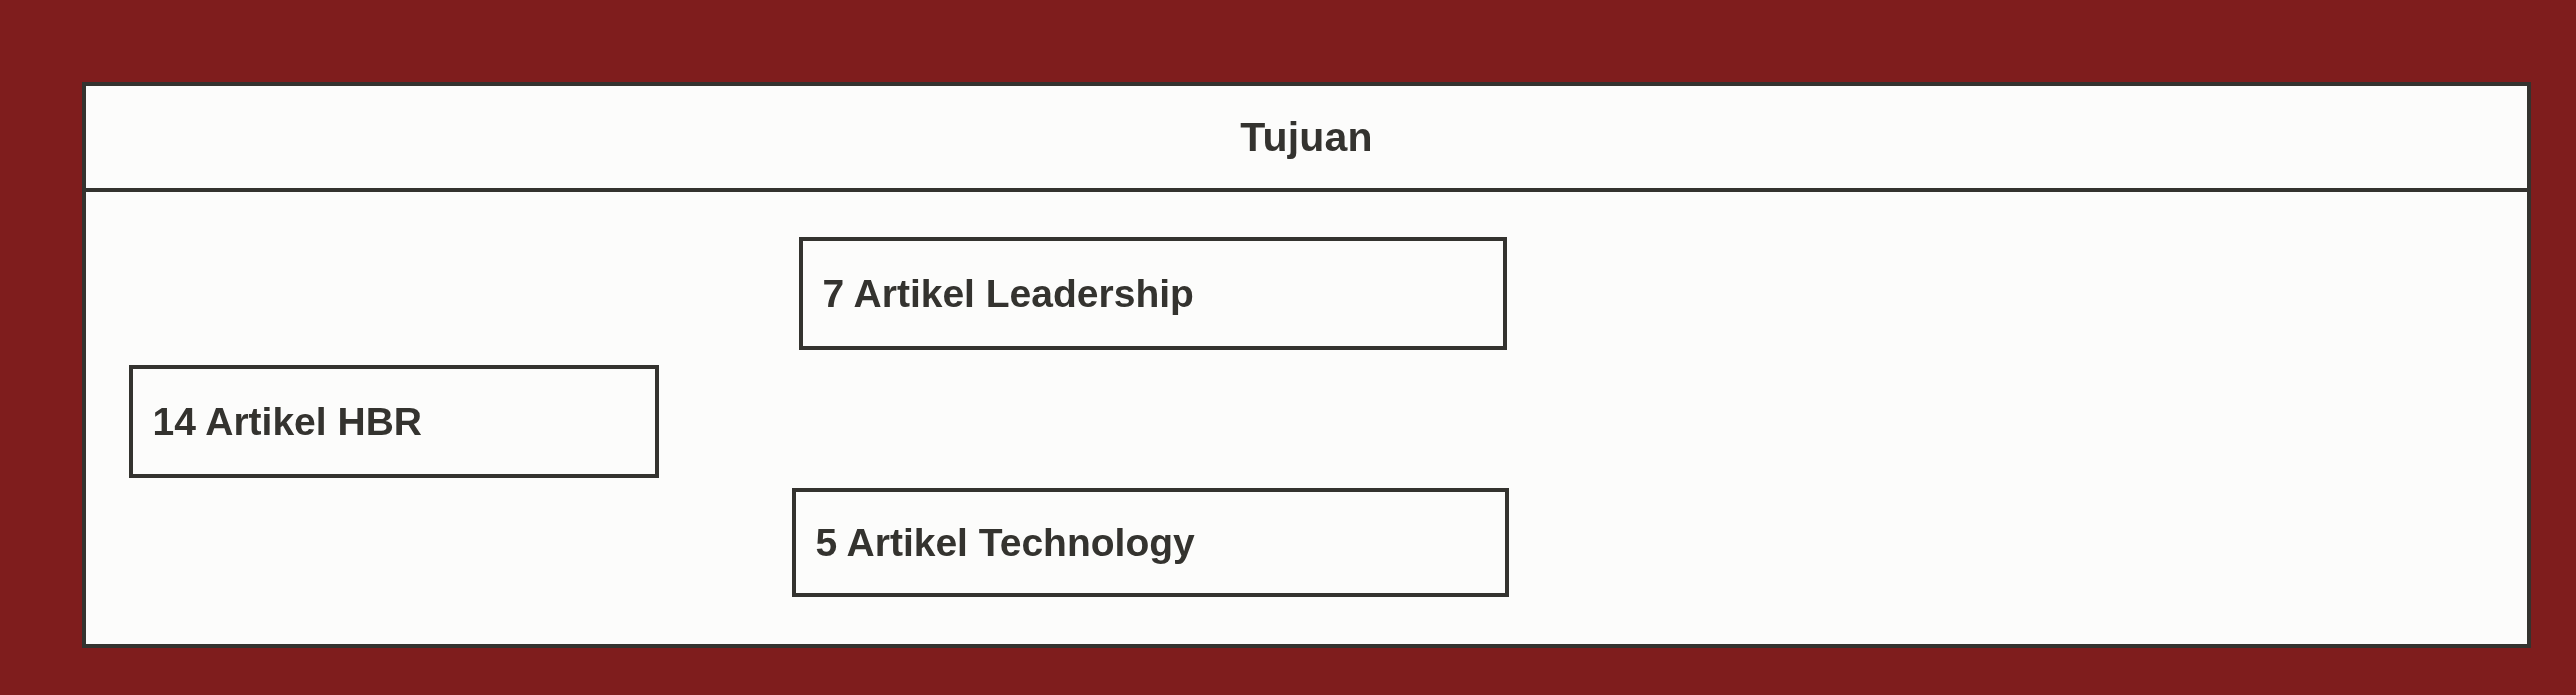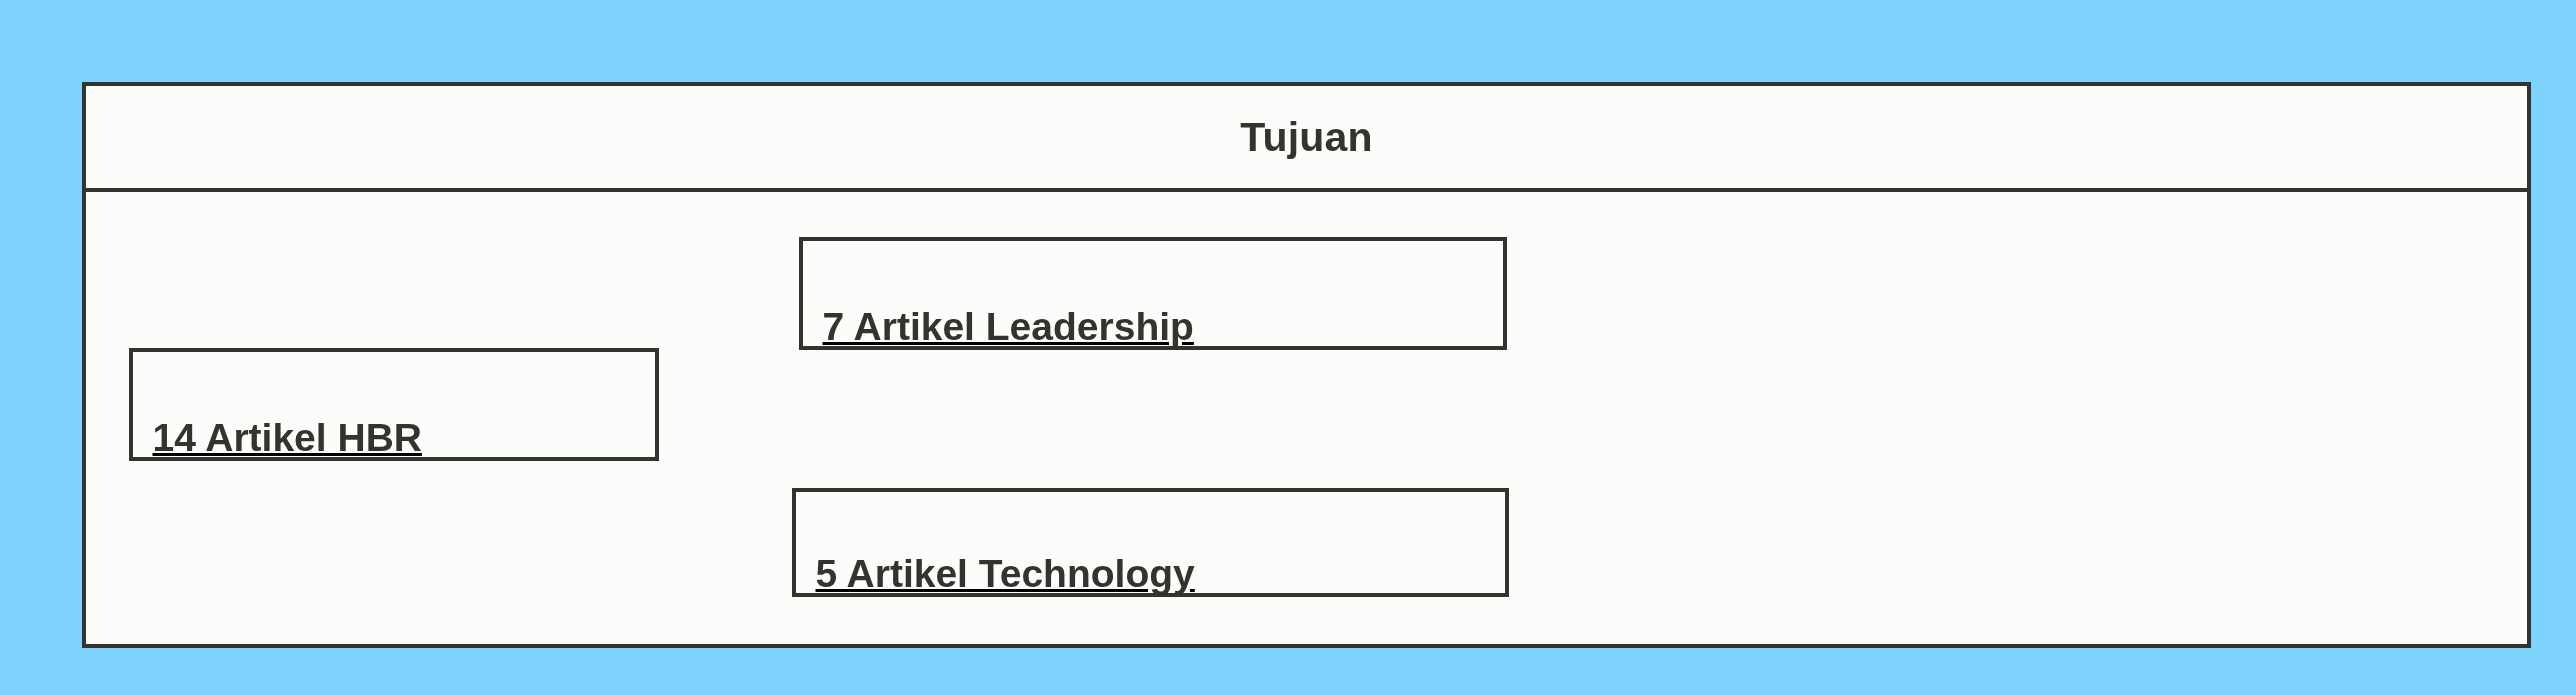--- a/index.html
+++ b/index.html
@@ -12,21 +12,21 @@
     width: 2576px;
     height: 695px;
     font-family: "Liberation Sans", sans-serif;
     overflow: hidden;
   }
 
   #stage {
     position: relative;
     width: 2576px;
     height: 695px;
-    background: #7dd3fc;
+    background: #7f1d1d;
   }
 
   
   .frame {
     position: absolute;
     left: 82px;
     top: 82px;
     width: 2449px;
     height: 566px;
     border: 4.4px solid #34332F;
@@ -73,36 +73,35 @@
     pointer-events: none;
   }
 
   
   .node {
     position: absolute;
     box-sizing: border-box;
     border: 4.4px solid #34332F;
     background: #FCFCFB;
     display: flex;
-    align-items: flex-end;
+    align-items: center;
     justify-content: flex-start;
     padding: 0 19.5px;
-    text-decoration: underline;
   }
   .node-label {
     font-size: 39px;
     font-weight: bold;
     color: #34332F;
     white-space: nowrap;
     line-height: 1;
   }
 
   #node-source {
     left: 129px;
-    top: 348px;
+    top: 365px;
     width: 530px;
     height: 113px;
   }
   #node-leadership {
     left: 799px;
     top: 237px;
     width: 708px;
     height: 113px;
   }
   #node-technology {

